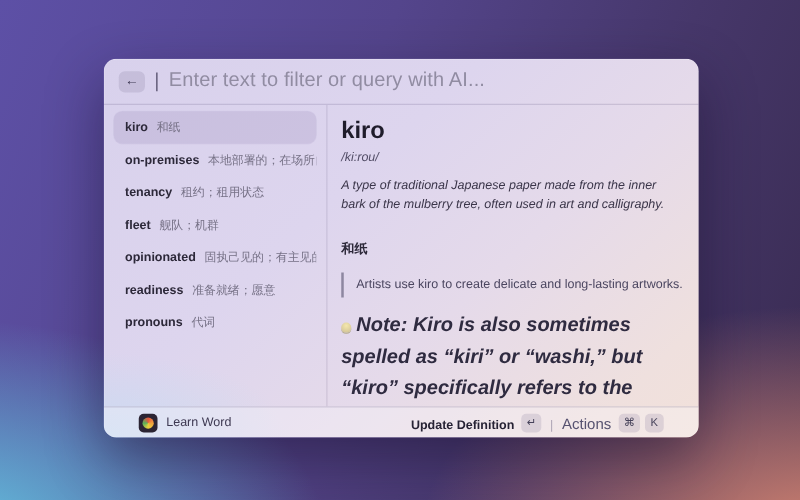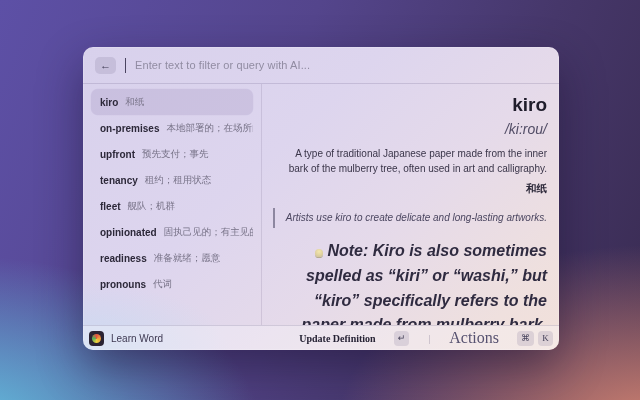--- a/index.html
+++ b/index.html
@@ -21,57 +21,57 @@
     box-shadow:0 18px 45px rgba(20,10,40,0.45), 0 0 0 0.5px rgba(255,255,255,0.35) inset;
     display:flex; flex-direction:column;
   }
   
   .searchbar{ height:37px; flex:0 0 37px; display:flex; align-items:center; gap:9px; padding:0 12px;
     border-bottom:1px solid rgba(85,72,115,0.18); }
   .back-btn{ width:21px; height:17px; border-radius:5px; background:rgba(70,58,100,0.13);
     display:flex; align-items:center; justify-content:center;
     color:#3b3650; font-size:11px; line-height:1; cursor:default; }
   .caret{ width:1px; height:15px; background:#4a4460; }
-  .search-placeholder{ font-size:11px; color:#918ca2; letter-spacing:0.1px; flex:1; }
+  .search-placeholder{ font-size:16px; color:#918ca2; letter-spacing:0.1px; flex:1; }
   
-  .content{ flex:1 1 auto; display:flex; min-height:0;text-align:right; }
+  .content{ flex:1 1 auto; display:flex; min-height:0; }
   .sidebar{ width:179px; flex:0 0 179px; padding:5px 8px; border-right:1px solid rgba(85,72,115,0.15); }
   .list-item{ height:26px; display:flex; align-items:center; gap:7px; padding:0 9px;
     border-radius:7px; white-space:nowrap; overflow:hidden; }
   .list-item.selected{ background:rgba(104,83,152,0.14); box-shadow:0 0 0 0.5px rgba(104,83,152,0.06); }
   .li-word{ font-size:10px; font-weight:700; color:#2c2839; }
   .li-trans{ font-size:9.5px; color:#767186; }
   
   .detail{ flex:1 1 auto; padding:10px 12px 10px 11px; overflow:hidden; }
   .d-title{ font-size:19px; font-weight:700; color:#1f1c2b; margin-bottom:5px; }
-  .d-pron{ font-size:14px; font-style:italic; color:#524d66; margin-bottom:10px; }
-  .d-def{ font-size:10px; color:#3a3549; line-height:1.45; margin-bottom:6px; max-width:282px; }
+  .d-pron{ font-size:10px; font-style:italic; color:#524d66; margin-bottom:10px; }
+  .d-def{ font-size:10px; font-style:italic; color:#3a3549; line-height:1.45; margin-bottom:21px; max-width:282px; }
   .d-zh{ font-size:10.5px; font-weight:700; color:#2c2839; margin-bottom:12px; }
   .d-quote{ border-left:2px solid #8d87a0; padding:3px 0 3px 10px; margin-bottom:11px;
-    font-size:10px; font-style:italic; color:#4b4660; line-height:1.4; max-width:286px; }
+    font-size:10px; color:#4b4660; line-height:1.4; max-width:286px; }
   .d-note{ font-size:16px; font-style:italic; font-weight:700; color:#2f2b40;
     line-height:1.55; max-width:290px; }
   .bulb{ display:inline-block; width:8px; height:8px; border-radius:50% 50% 45% 45%;
     background:radial-gradient(circle at 50% 32%, #f4e7ad 0%, #d9cb9b 70%, #bdb294 100%);
     box-shadow:0 1px 0 0 #b5ab90; margin-right:4px; vertical-align:-1px; }
   
   .statusbar{ height:25px; flex:0 0 25px; border-top:1px solid rgba(85,72,115,0.18);
     background:rgba(252,251,255,0.30);
-    display:flex; align-items:center; padding:0 6px; gap:7px; }
+    display:flex; align-items:center; padding:0 28px; gap:7px; }
   .app-icon{ width:15px; height:15px; border-radius:4px; background:#2b2433;
     display:flex; align-items:center; justify-content:center; }
   .app-icon i{ display:block; width:9px; height:9px; border-radius:50%;
     background:conic-gradient(#e5543f,#f0a03c,#e8d23c,#58b05a,#e5543f); }
   .app-name{ font-size:10px; color:#3e3952; }
-  .sb-right{ margin-left:auto; display:flex; align-items:center; gap:18px;font-family:Liberation Serif, serif; }
+  .sb-right{ margin-left:auto; display:flex; align-items:flex-end; gap:6px; }
   .sb-primary{ font-size:10px; font-weight:700; color:#262234; }
   .kbd{ min-width:15px; height:15px; padding:0 4px; border-radius:4px; background:rgba(98,86,132,0.16);
     display:flex; align-items:center; justify-content:center; font-size:9px; color:#46425a; }
   .sb-sep{ color:rgba(90,85,115,0.45); font-size:10px; margin:0 1px; }
-  .sb-actions{ font-size:16px; color:#575270; }
+  .sb-actions{ font-size:12px; color:#575270; }
 </style>
 </head>
 <body>
 
 <div class="window">
 
   <div class="searchbar">
     <div class="back-btn">
       <span>←</span>
     </div>
@@ -81,24 +81,20 @@
 
   <div class="content">
     <div class="sidebar" id="word-list">
         <div class="list-item selected">
           <span class="li-word">kiro</span>
           <span class="li-trans">和纸</span>
         </div>
         <div class="list-item">
           <span class="li-word">on-premises</span>
           <span class="li-trans">本地部署的；在场所内的</span>
-        </div>
-        <div class="list-item">
-          <span class="li-word">upfront</span>
-          <span class="li-trans">预先支付；事先</span>
         </div>
         <div class="list-item">
           <span class="li-word">tenancy</span>
           <span class="li-trans">租约；租用状态</span>
         </div>
         <div class="list-item">
           <span class="li-word">fleet</span>
           <span class="li-trans">舰队；机群</span>
         </div>
         <div class="list-item">

